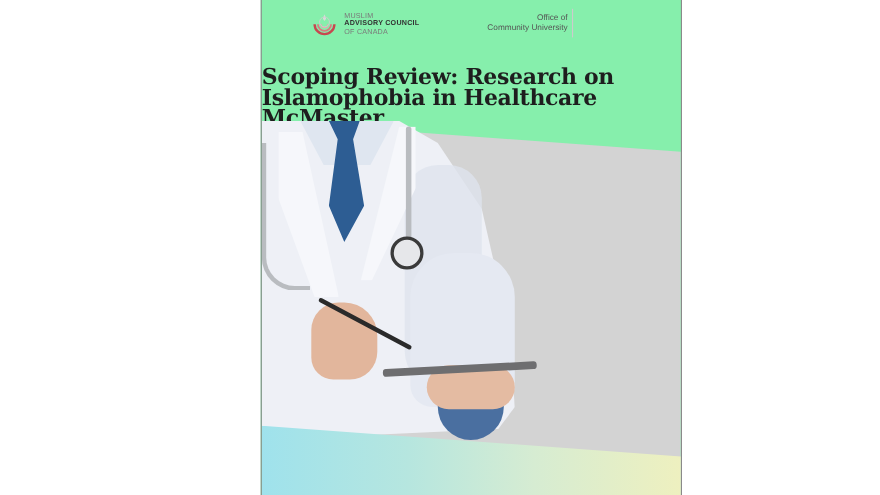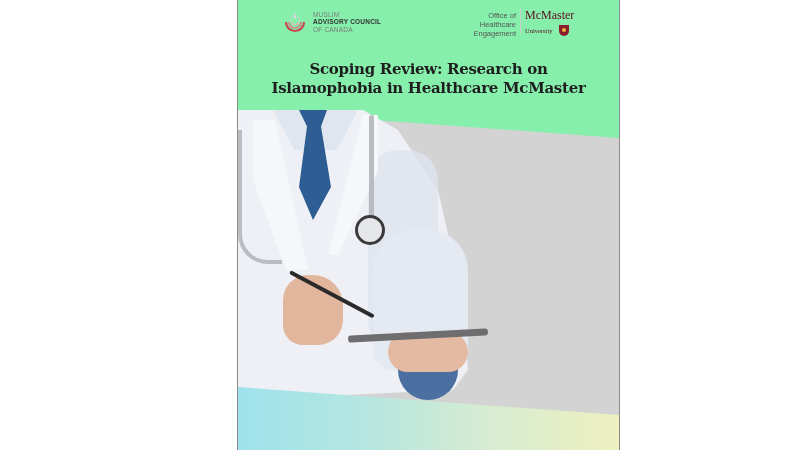--- a/index.html
+++ b/index.html
@@ -19,22 +19,22 @@
     .macc-text { margin-left: 6px; font-size: 6.5px; line-height: 7.5px; color: #7a7a7a; letter-spacing: 0.2px; }
     .macc-text .bold { color: #333; font-weight: bold; }
     .office { position: absolute; left: 202px; top: 11px; text-align: right; font-size: 7.5px; line-height: 9px; color: #555; width: 76px; }
     .divider-v { position: absolute; left: 282px; top: 8px; width: 1px; height: 26px; background: #ccc; }
     .mcmaster { position: absolute; left: 287px; top: 9px; }
     .mcmaster .name { font-family: "Liberation Serif", serif; font-size: 12px; color: #5a0c20; line-height: 12px; }
     .mcmaster .uni { font-family: "Liberation Serif", serif; font-size: 6.5px; color: #5a0c20; display: inline-block; vertical-align: middle; }
     .crest { display: inline-block; width: 10px; height: 11px; background: #8c1d2c; border-radius: 0 0 5px 5px; vertical-align: middle; margin-left: 2px; position: relative; }
     .crest::after { content: ""; position: absolute; left: 3px; top: 3px; width: 4px; height: 4px; background: #e8b43a; border-radius: 50%; }
     .title {
-      position: absolute; left: 0; top: 60px; width: 381px; text-align: center;
-      font-family: "DejaVu Serif", serif; font-size: 15px; line-height: 19px; color: #1e1e1e; font-weight: bold; letter-spacing: -0.3px;
+      position: absolute; left: 0; top: 60px; width: 381px; 
+      font-family: "DejaVu Serif", serif; font-size: 20px; line-height: 19px; color: #1e1e1e; font-weight: bold; letter-spacing: -0.3px;
     }
     
     .photo { position: absolute; left: 0; top: 110px; width: 381px; height: 340px; }
     .grey-band { position: absolute; left: 0; top: 0; width: 381px; height: 340px; background: #d3d3d3;
       clip-path: polygon(0 0, 100% 28px, 100% 100%, 0 100%); }
     .gradient-band { position: absolute; left: 0; top: 0; width: 381px; height: 340px;
       background: linear-gradient(90deg, #9fe2ec 0%, #b6e6df 35%, #d6ecd2 65%, #eef0bf 100%);
       clip-path: polygon(0 277px, 100% 305px, 100% 100%, 0 100%); }
     .coat { position: absolute; left: 0; top: 0; width: 240px; height: 290px; background: #eef0f6;
       clip-path: polygon(0 0, 125px 0, 160px 20px, 200px 80px, 225px 190px, 230px 260px, 215px 280px, 0 290px); }
@@ -71,32 +71,25 @@
     </div>
     <div class="macc-text">
       <div>MUSLIM</div>
       <div class="bold">ADVISORY COUNCIL</div>
       <div>OF CANADA</div>
     </div>
   </div>
 
   <div class="office">
     <div>Office of</div>
-    <div>Healthcare Engagement</div>
+    <div>Community University</div>
   </div>
 
   <div class="divider-v"></div>
 
-  <div class="mcmaster">
-    <div class="name">McMaster</div>
-    <div>
-      <span class="uni">University</span>
-      <span class="crest"></span>
-    </div>
-  </div>
 
   <div class="title">
     <div>Scoping Review: Research on</div>
     <div>Islamophobia in Healthcare McMaster</div>
   </div>
 
   <div class="photo">
     <div class="grey-band"></div>
     <div class="coat"></div>
     <div class="coat-shadow"></div>

